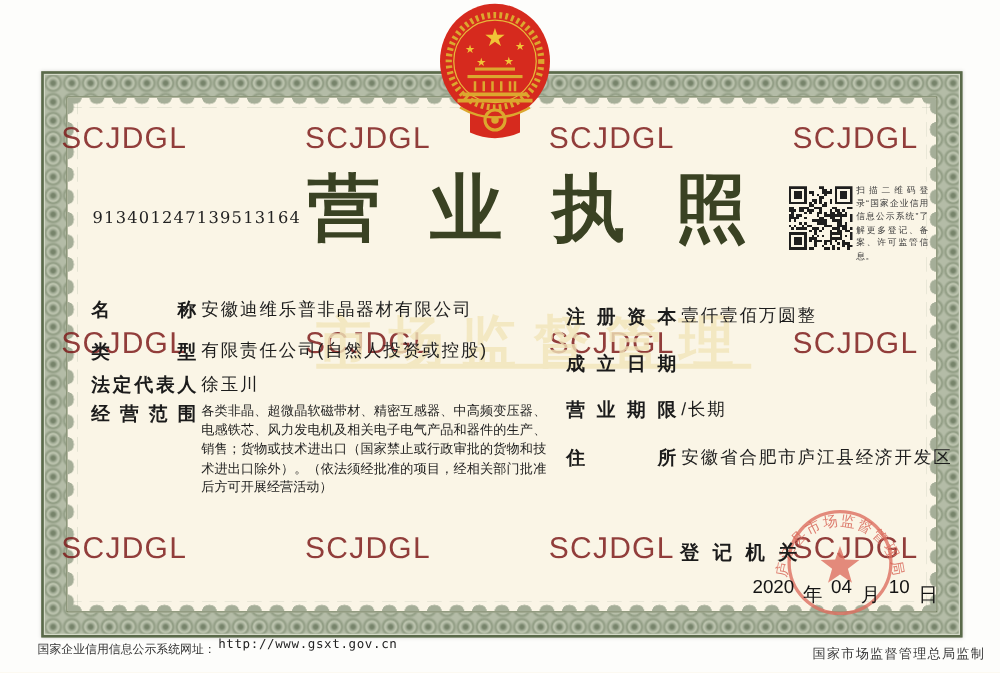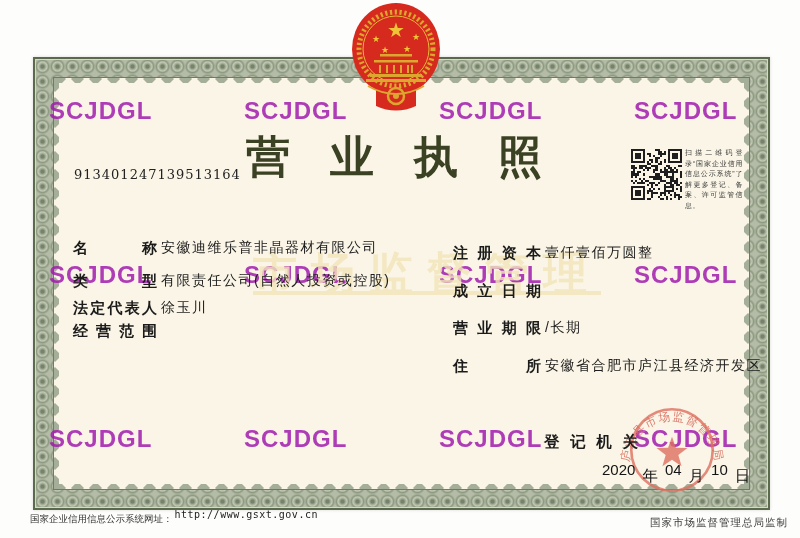--- a/index.html
+++ b/index.html
@@ -35,37 +35,37 @@
       radial-gradient(8px 9px at 100% 50%, #97a28b 64%, rgba(151,162,139,0) 66%);
     background-size:18px 8px, 18px 8px, 8px 18px, 8px 18px;
     background-position: top, bottom, left, right;
     background-repeat: repeat-x, repeat-x, repeat-y, repeat-y;
     opacity:.85;
   }
 
   
   .wm-row { position:absolute; left:-5px; display:flex; z-index:1; pointer-events:none; }
   .wm-row span {
-    width:195px; font-weight:700; font-size:24px; letter-spacing:1px;
-    color:#a21caf; opacity:.85;
+    width:195px; font-weight:400; font-size:24px; letter-spacing:1px;
+    color:#7f1d1d; opacity:.85;
   }
   .wm-big {
     position:absolute; left:199px; top:166px; z-index:1; pointer-events:none;
     font-size:44px; font-weight:700; letter-spacing:14px; color:#f2e5ba; opacity:.8;
     white-space:nowrap;
     text-decoration:underline;
   }
 
   
   .credit-label { position:absolute; left:20px; top:66px; z-index:2;
     font-size:15px; font-weight:700; letter-spacing:3.5px; color:#1a1a1a; }
   .credit-code  { position:absolute; left:20px; top:89px; z-index:2;
     font-family:"DejaVu Serif", serif; font-size:13px; letter-spacing:1px; color:#222; }
   .lic-title { position:absolute; left:192px; top:50px; z-index:2;
-    font-size:44px; font-weight:700; letter-spacing:40px; color:#3a4223; white-space:nowrap; }
+    font-size:58px; font-weight:700; letter-spacing:40px; color:#3a4223; white-space:nowrap; }
 
   .qr { position:absolute; left:577px; top:71px; width:51px; height:51px; z-index:2; }
   .qr-caption { position:absolute; left:631px; top:70px; width:58px; z-index:2;
     font-size:7px; line-height:10.6px; color:#3c3c3c; text-align:justify; letter-spacing:.4px; }
 
   
   .frow { position:absolute; display:flex; align-items:flex-start; z-index:2; }
   .f-label { display:flex; justify-content:space-between; flex:none;
     font-weight:700; font-size:15px; color:#1b1b1b; }
   .left  .f-label { width:84px; }
@@ -157,20 +157,21 @@
         </div>
       <div class="f-value">徐玉川</div>
     </div>
     <div class="frow left r3">
       <div class="f-label">
           <span>经</span>
           <span>营</span>
           <span>范</span>
           <span>围</span>
         </div>
+      <div class="f-value scope">各类非晶、超微晶软磁带材、精密互感器、中高频变压器、电感铁芯、风力发电机及相关电子电气产品和器件的生产、销售；货物或技术进出口（国家禁止或行政审批的货物和技术进出口除外）。（依法须经批准的项目，经相关部门批准后方可开展经营活动）</div>
     </div>
 
     <div class="frow right s0">
       <div class="f-label">
           <span>注</span>
           <span>册</span>
           <span>资</span>
           <span>本</span>
         </div>
       <div class="f-value">壹仟壹佰万圆整</div>

